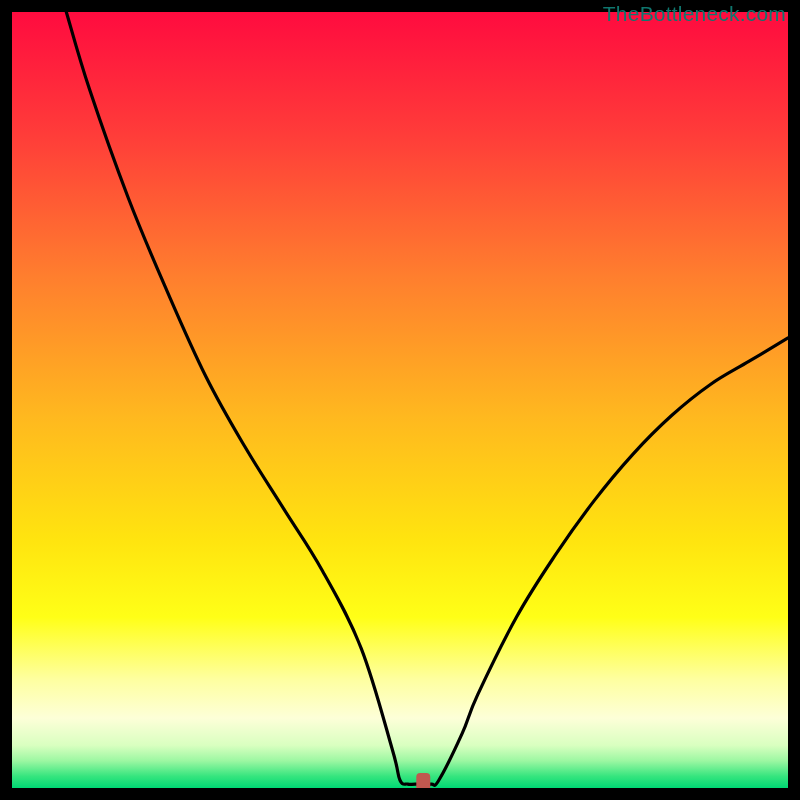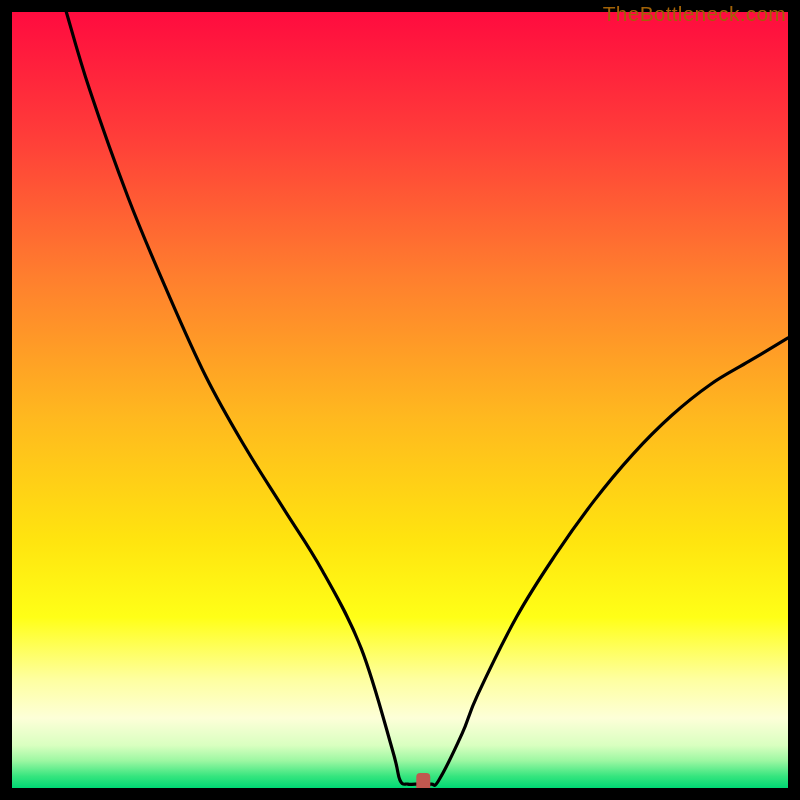--- a/index.html
+++ b/index.html
@@ -23,21 +23,21 @@
     position: absolute;
     left: 0;
     top: 0;
     width: 776px;
     height: 776px;
   }
   .watermark {
     position: absolute;
     top: 2px;
     right: 14px;
-    color: #a16207;
+    color: #0f766e;
     font-size: 21px;
     font-weight: 500;
     letter-spacing: 0.2px;
     font-family: Arial, sans-serif;
   }
 </style>
 </head>
 <body>
 
 <div class="frame">

